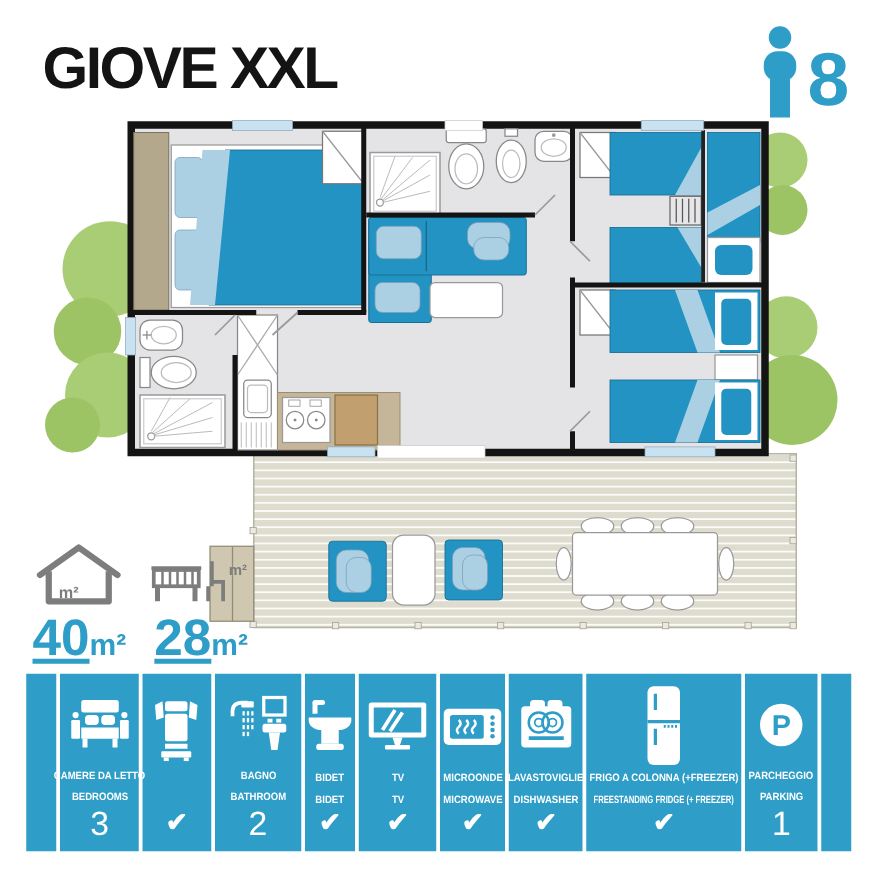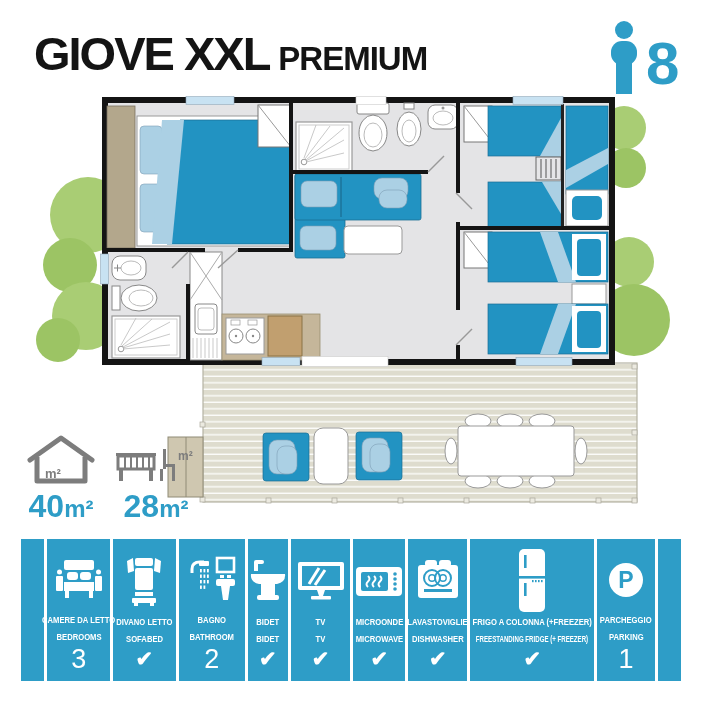--- a/index.html
+++ b/index.html
@@ -17,21 +17,21 @@
   .title{position:absolute;left:34px;top:26px;display:flex;align-items:baseline;gap:9px;color:var(--text-black);}
   .t1{font-size:47px;font-weight:bold;letter-spacing:-2px;}
   .t2{font-size:33px;font-weight:bold;letter-spacing:-1px;}
   
   .occ{position:absolute;left:605px;top:20px;display:flex;align-items:flex-start;}
   .occ-num{font-size:60px;font-weight:bold;color:var(--brand-blue);line-height:1;margin-top:14px;margin-left:3px;letter-spacing:-2px;}
   
   .areas{position:absolute;left:26px;top:433px;display:flex;gap:20px;align-items:flex-end;}
   .area{display:flex;flex-direction:column;align-items:center;}
   .aval{margin-top:5px;color:var(--brand-blue);font-weight:bold;line-height:1;white-space:nowrap;}
-  .aval .v{font-size:32px;}
+  .aval .v{font-size:41px;text-decoration:underline;}
   .aval .unit{font-size:24px;}
   
   .bar{position:absolute;left:21px;top:539px;width:660px;height:142px;display:flex;gap:3px;}
   .cap{width:28px;background:var(--brand-blue);}
   .col{background:var(--brand-blue);display:flex;flex-direction:column;align-items:center;color:#fff;box-sizing:border-box;}
   .w1{width:63px}.w2{width:63px}.w3{width:80px}.w4{width:40px}.w5{width:72px}
   .w6{width:52px}.w7{width:59px}.w8{width:124px}.w9{width:59px}
   .ic{height:74px;display:flex;align-items:center;justify-content:center;margin-top:8px;}
   .lab{display:flex;flex-direction:column;align-items:center;font-weight:bold;font-size:8.5px;
        line-height:17px;white-space:nowrap;text-align:center;}
@@ -294,21 +294,20 @@
           <ellipse cx="542" cy="481" rx="13" ry="7"></ellipse>
         <ellipse cx="451" cy="451" rx="6" ry="13"></ellipse>
           <ellipse cx="581" cy="451" rx="6" ry="13"></ellipse>
         <rect x="458" y="426" width="116" height="50" rx="3"></rect>
       </g>
     </g>
   </svg>
 
   <div class="title">
     <span class="t1">GIOVE XXL</span>
-    <span class="t2">PREMIUM</span>
   </div>
 
   <div class="occ">
     <svg width="38" height="78" viewBox="0 0 38 78">
       <g fill="var(--brand-blue)">
         <circle cx="19" cy="10" r="9"></circle>
         <rect x="6" y="21" width="26" height="24" rx="11"></rect>
         <rect x="11" y="42" width="16" height="32"></rect>
       </g>
     </svg>
@@ -382,24 +381,20 @@
           <rect x="14" y="2" width="18" height="8" rx="2"></rect>
           <polygon points="6,5 12,2 13,15 7,17"></polygon>
             <polygon points="40,5 34,2 33,15 39,17"></polygon>
           <rect x="14" y="12" width="18" height="22" rx="2"></rect>
           <rect x="14" y="36" width="18" height="4"></rect>
           <rect x="11" y="42" width="24" height="5" rx="1"></rect>
           <rect x="13" y="47" width="4" height="3"></rect>
             <rect x="29" y="47" width="4" height="3"></rect>
         </svg>
       </div>
-      <div class="lab">
-        <div>DIVANO LETTO</div>
-        <div>SOFABED</div>
-      </div>
       <div class="val check">✔</div>
     </div>
 
     <div class="col w3">
       <div class="ic">
         <svg width="50" height="50" viewBox="0 0 50 50">
           <path d="M5,18 v-4 q0,-7 8,-7 h4" fill="none" stroke="#fff" stroke-width="3"></path>
           <rect x="12" y="6" width="10" height="5" rx="1" fill="#fff"></rect>
           <g fill="#fff">
             <rect x="13" y="14" width="1.8" height="3.4"></rect>

